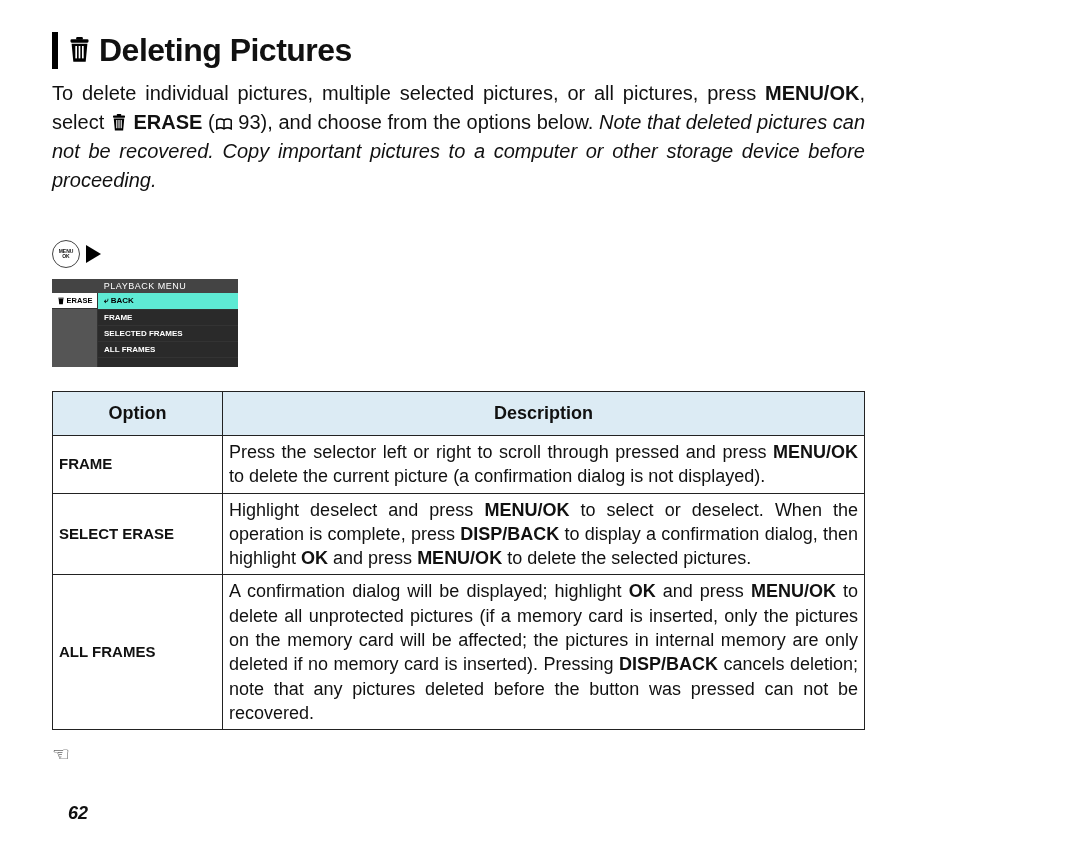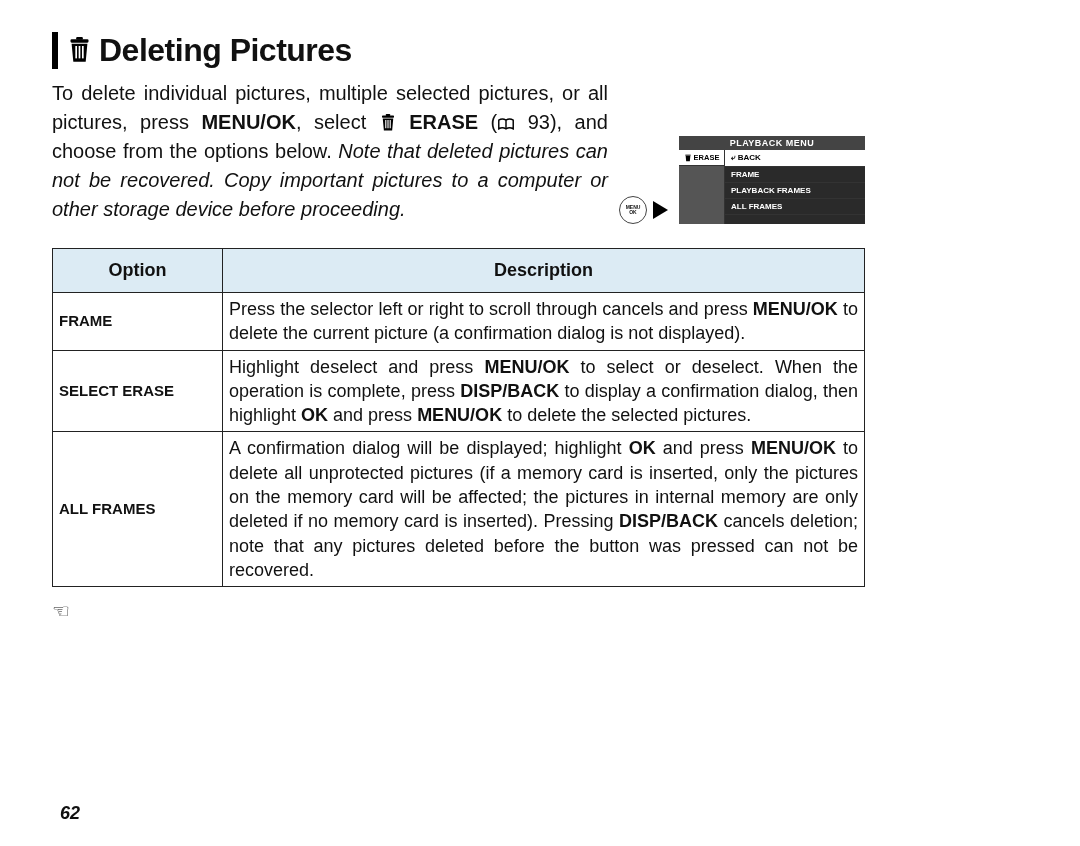--- a/index.html
+++ b/index.html
@@ -2,56 +2,56 @@
 <html><head>
 <meta charset="utf-8">
 <style>
   * { box-sizing: border-box; margin: 0; padding: 0; }
   html, body { width: 1080px; height: 846px; background: #fff; font-family: "Segoe UI", "Helvetica Neue", Arial, sans-serif; color: #111; }
   .page { position: relative; width: 917px; height: 846px; padding: 32px 52px 0 52px; }
   .titlebar { display: flex; align-items: center; border-left: 6px solid #000; padding-left: 8px; margin-bottom: 10px; }
   .title-icon { margin-right: 6px; }
   .title-text { font-size: 32px; font-weight: 800; letter-spacing: -0.5px; }
 
-  .intro-wrap { display: flex; align-items: flex-end; gap: 11px; margin-bottom: 24px; }
+  .intro-wrap { display: flex; align-items: flex-start; gap: 11px; margin-bottom: 24px; flex-direction: column; }
   .intro { font-size: 20px; line-height: 1.45; text-align: justify; flex: 1; }
   .intro .bold { font-weight: 800; }
   .intro .ital { font-style: italic; }
 
   .camicons { display: flex; align-items: center; gap: 6px; padding-top: 34px; }
   .menuok-circle { width: 28px; height: 28px; border: 1.5px solid #444; border-radius: 50%; display: flex; align-items: center; justify-content: center; font-size: 5px; font-weight: 700; line-height: 1; text-align: center; }
   .arrow-right { width: 0; height: 0; border-top: 9px solid transparent; border-bottom: 9px solid transparent; border-left: 15px solid #000; }
 
   .cam-menu { width: 186px; font-family: "Arial Narrow", Arial, sans-serif; font-size: 9px; color: #fff; }
-  .cam-menu-head { background: #444; text-align: center; font-weight: 700; padding: 2px 0; letter-spacing: 0.5px; }
+  .cam-menu-head { background: #444; text-align: center; font-weight: 400; padding: 2px 0; letter-spacing: 0.5px; }
   .cam-menu-body { display: flex; }
   .cam-left { width: 46px; background: #555; border-right: 1px solid #333; }
   .cam-tab { display: flex; align-items: center; justify-content: center; background:#444; color:#fff; font-weight:700; font-size:7.5px; padding: 3px 2px; border-bottom:1px solid #333; }
   .cam-tab.sel { background: #fff; color:#000; }
   .cam-left-rest { height: 58px; background:#555; }
   .cam-right { flex:1; background:#2a2a2a; }
   .cam-row { padding:3px 6px; font-size:8px; font-weight:700; border-bottom:1px solid #333; }
-  .cam-row.sel { background:#ffffff; color:#000; }
+  .cam-row.sel { background:#5eead4; color:#000; }
   .cam-row.sel::before { content:"⤶ "; font-size:8px; }
 
   table.opts { width: 100%; border-collapse: collapse; font-size: 18px; }
   table.opts th { background: #dcebf4; font-weight: 700; border: 1px solid #222; padding: 11px 6px; }
   table.opts th.opt { width: 170px; }
   table.opts td { border: 1px solid #222; padding: 4px 6px; vertical-align: middle; line-height: 1.35; text-align: justify; }
   table.opts td.lab { font-weight: 800; font-size: 15px; }
   table.opts .bold { font-weight: 800; }
 
   .notes { margin-top: 12px; font-size: 19px; }
   .hand { font-size: 20px; margin-bottom: 2px; }
   .notes ul { list-style: none; padding-left: 4px; }
   .notes li { position: relative; padding-left: 12px; line-height: 1.4; text-align: justify; margin-bottom: 2px; }
   .notes li::before { content: "•"; position: absolute; left: 0; top: 0; }
   .notes .bold { font-weight: 800; }
 
-  .pagenum { position: absolute; bottom: 22px; left: 60px; font-style: italic; font-weight: 700; font-size: 18px; }
+  .pagenum { position: absolute; bottom: 22px; left: 68px; font-style: italic; font-weight: 700; font-size: 18px; }
 
   
   .trash-svg { display: inline-block; vertical-align: -3px; }
   .book-svg { display: inline-block; vertical-align: -2px; }
 </style>
 </head>
 <body>
 
 <div class="page">
 
@@ -101,39 +101,39 @@
                 <rect x="4" y="2" width="16" height="3"></rect>
                 <path d="M5 6 h14 l-1.5 16 h-11 z"></path>
               </svg>
             <span>ERASE</span>
           </div>
           <div class="cam-left-rest"></div>
         </div>
         <div class="cam-right">
           <div class="cam-row sel">BACK</div>
           <div class="cam-row">FRAME</div>
-          <div class="cam-row">PLAYBACK FRAMES</div>
+          <div class="cam-row">SELECTED FRAMES</div>
           <div class="cam-row">ALL FRAMES</div>
         </div>
       </div>
     </div>
   </div>
 
   <table class="opts">
     <thead>
       <tr>
         <th class="opt">Option</th>
         <th>Description</th>
       </tr>
     </thead>
     <tbody>
       <tr>
         <td class="lab">FRAME</td>
         <td>
-          <span>Press the selector left or right to scroll through cancels and press </span><span class="bold">MENU/OK</span><span> to delete the current picture (a confirmation dialog is not displayed).</span>
+          <span>Press the selector left or right to scroll through pressed and press </span><span class="bold">MENU/OK</span><span> to delete the current picture (a confirmation dialog is not displayed).</span>
         </td>
       </tr>
       <tr>
         <td class="lab">SELECT ERASE</td>
         <td>
           <span>Highlight deselect and press </span><span class="bold">MENU/OK</span><span> to select or deselect. When the operation is complete, press </span><span class="bold">DISP/BACK</span><span> to display a confirmation dialog, then highlight </span><span class="bold">OK</span><span> and press </span><span class="bold">MENU/OK</span><span> to delete the selected pictures.</span>
         </td>
       </tr>
       <tr>
         <td class="lab">ALL FRAMES</td>

